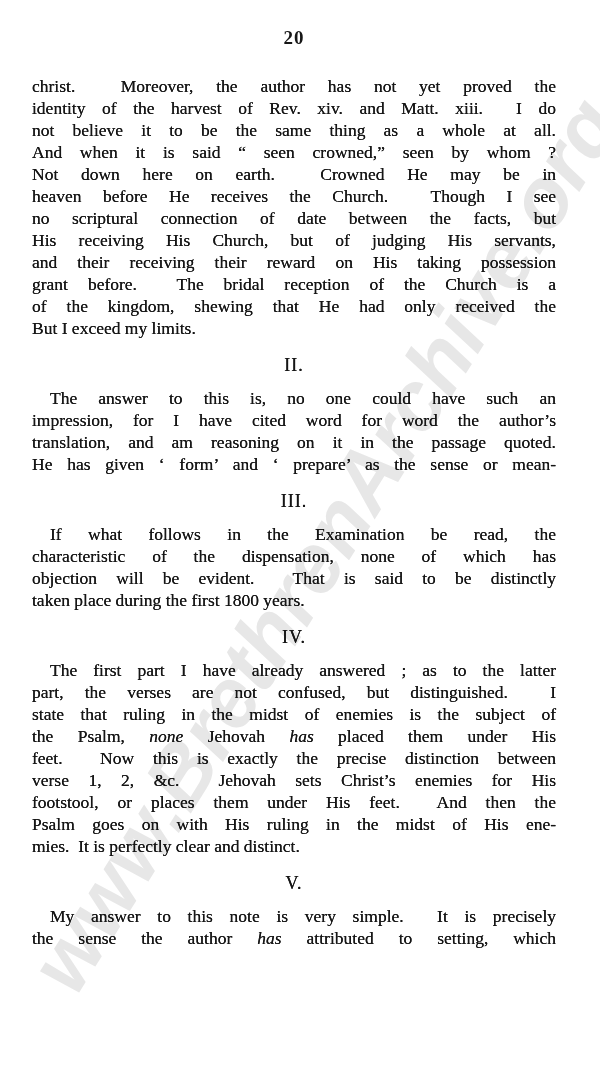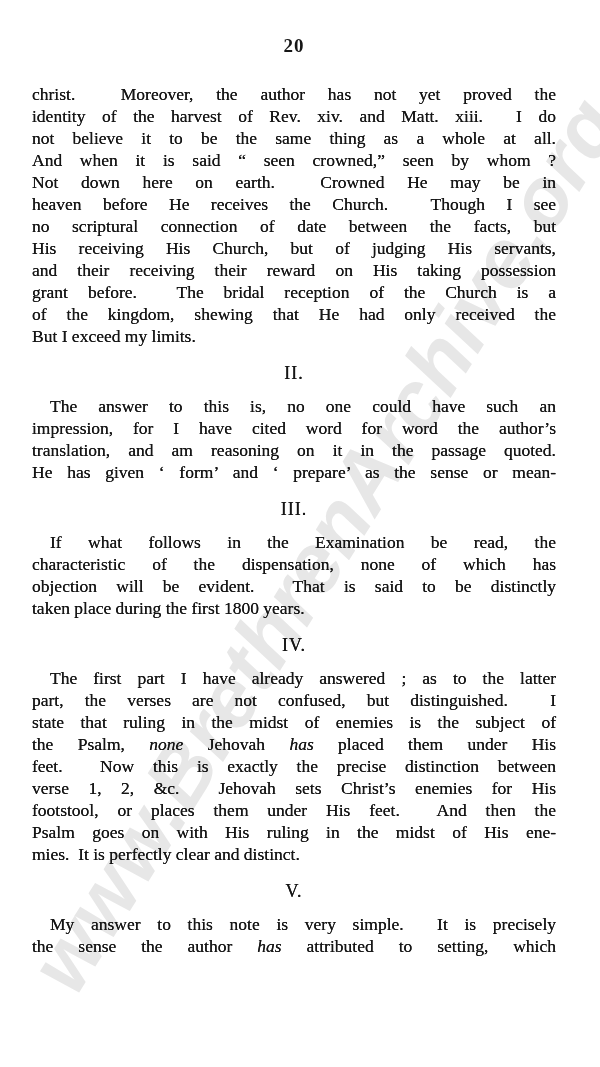--- a/index.html
+++ b/index.html
@@ -27,21 +27,21 @@
     font-size: 84px;
     letter-spacing: 0px;
     color: #e7e7e7;
     white-space: nowrap;
     z-index: 0;
     user-select: none;
   }
   .content {
     position: absolute;
     left: 32px;
-    top: 8px;
+    top: 0;
     width: 524px;
     z-index: 1;
   }
   .page-number {
     margin-top: 27px;
     text-align: center;
     font-size: 19px;
     font-weight: 700;
     letter-spacing: 1px;
     line-height: 22px;

